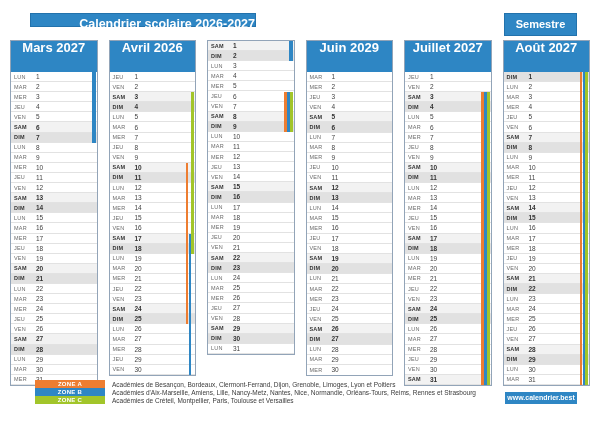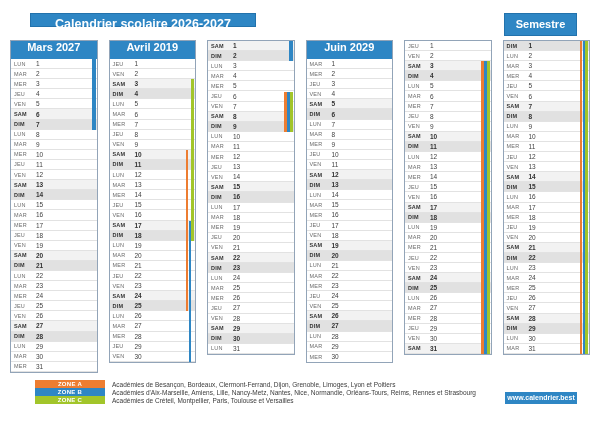--- a/index.html
+++ b/index.html
@@ -2,36 +2,36 @@
 <html><head>
 <meta charset="utf-8">
 <style>
   * { box-sizing: border-box; margin: 0; padding: 0; }
   html, body { width: 600px; height: 424px; background: #ffffff; overflow: hidden; }
   body { font-family: "Liberation Sans", sans-serif; position: relative; }
 
   .title-box {
     position: absolute; left: 30px; top: 13px; width: 226px; height: 14px;
     background: #2E86C4; border: 1px solid #2272AC; color: #fff;
-    font-size: 12.5px; font-weight: bold; text-align: center; line-height: 21px;
+    font-size: 12.5px; font-weight: bold; text-align: right; line-height: 21px;
   }
   .semester-box {
     position: absolute; left: 504px; top: 13px; width: 73px; height: 23px;
     background: #2E86C4; border: 1px solid #2272AC; color: #fff;
     font-size: 11px; font-weight: bold; text-align: center; line-height: 21px;
   }
 
   .months {
     position: absolute; left: 10px; right: 10px; top: 40px;
     display: flex; gap: 11px; align-items: flex-start;
   }
   .month { flex: 1; border: 1px solid #92A4B8; background: #fff; }
   .month-header {
-    height: 18px; line-height: 13px; background: #2E86C4; color: #fff;
-    font-size: 11px; font-weight: bold; text-align: center;
+    height: 31px; line-height: 13px; background: #2E86C4; color: #fff;
+    font-size: 13px; font-weight: bold; text-align: center;
   }
   .month-body { position: relative; }
   .day-row {
     height: 10.1px; display: flex; align-items: center;
     border-bottom: 1px solid #E2E2E2; background: #fff;
   }
   .day-row:last-child { border-bottom: none; }
   .day-row.sat { background: #F2F2F2; }
   .day-row.sun { background: #E1E1E1; }
   .dow { width: 17px; margin-left: 3px; font-size: 5.5px; color: #6B6B6B; letter-spacing: 0.2px; }
@@ -185,21 +185,21 @@
           <span class="num">30</span>
         </div>
         <div class="day-row">
           <span class="dow">MER</span>
           <span class="num">31</span>
         </div>
         <div class="bar" style="background: rgb(46, 134, 196); top: 0px; height: 70.7px; width: 4px; right: 1px;"></div>
       </div>
     </div>
     <div class="month">
-      <div class="month-header">Avril 2019</div>
+      <div class="month-header">Avril 2026</div>
       <div class="month-body">
         <div class="day-row">
           <span class="dow">JEU</span>
           <span class="num">1</span>
         </div>
         <div class="day-row">
           <span class="dow">VEN</span>
           <span class="num">2</span>
         </div>
         <div class="day-row sat">
@@ -570,20 +570,21 @@
           <span class="dow">MAR</span>
           <span class="num">29</span>
         </div>
         <div class="day-row">
           <span class="dow">MER</span>
           <span class="num">30</span>
         </div>
       </div>
     </div>
     <div class="month">
+      <div class="month-header">Juillet 2027</div>
       <div class="month-body">
         <div class="day-row">
           <span class="dow">JEU</span>
           <span class="num">1</span>
         </div>
         <div class="day-row">
           <span class="dow">VEN</span>
           <span class="num">2</span>
         </div>
         <div class="day-row sat">
@@ -701,20 +702,21 @@
         <div class="day-row sat">
           <span class="dow">SAM</span>
           <span class="num">31</span>
         </div>
         <div class="bar" style="background: rgb(162, 197, 42); top: 20.2px; height: 292.9px; width: 2.6px; right: 1px;"></div>
         <div class="bar" style="background: rgb(46, 134, 196); top: 20.2px; height: 292.9px; width: 2.6px; right: 3.8px;"></div>
         <div class="bar" style="background: rgb(237, 125, 49); top: 20.2px; height: 292.9px; width: 2.6px; right: 6.6px;"></div>
       </div>
     </div>
     <div class="month">
+      <div class="month-header">Août 2027</div>
       <div class="month-body">
         <div class="day-row sun">
           <span class="dow">DIM</span>
           <span class="num">1</span>
         </div>
         <div class="day-row">
           <span class="dow">LUN</span>
           <span class="num">2</span>
         </div>
         <div class="day-row">

